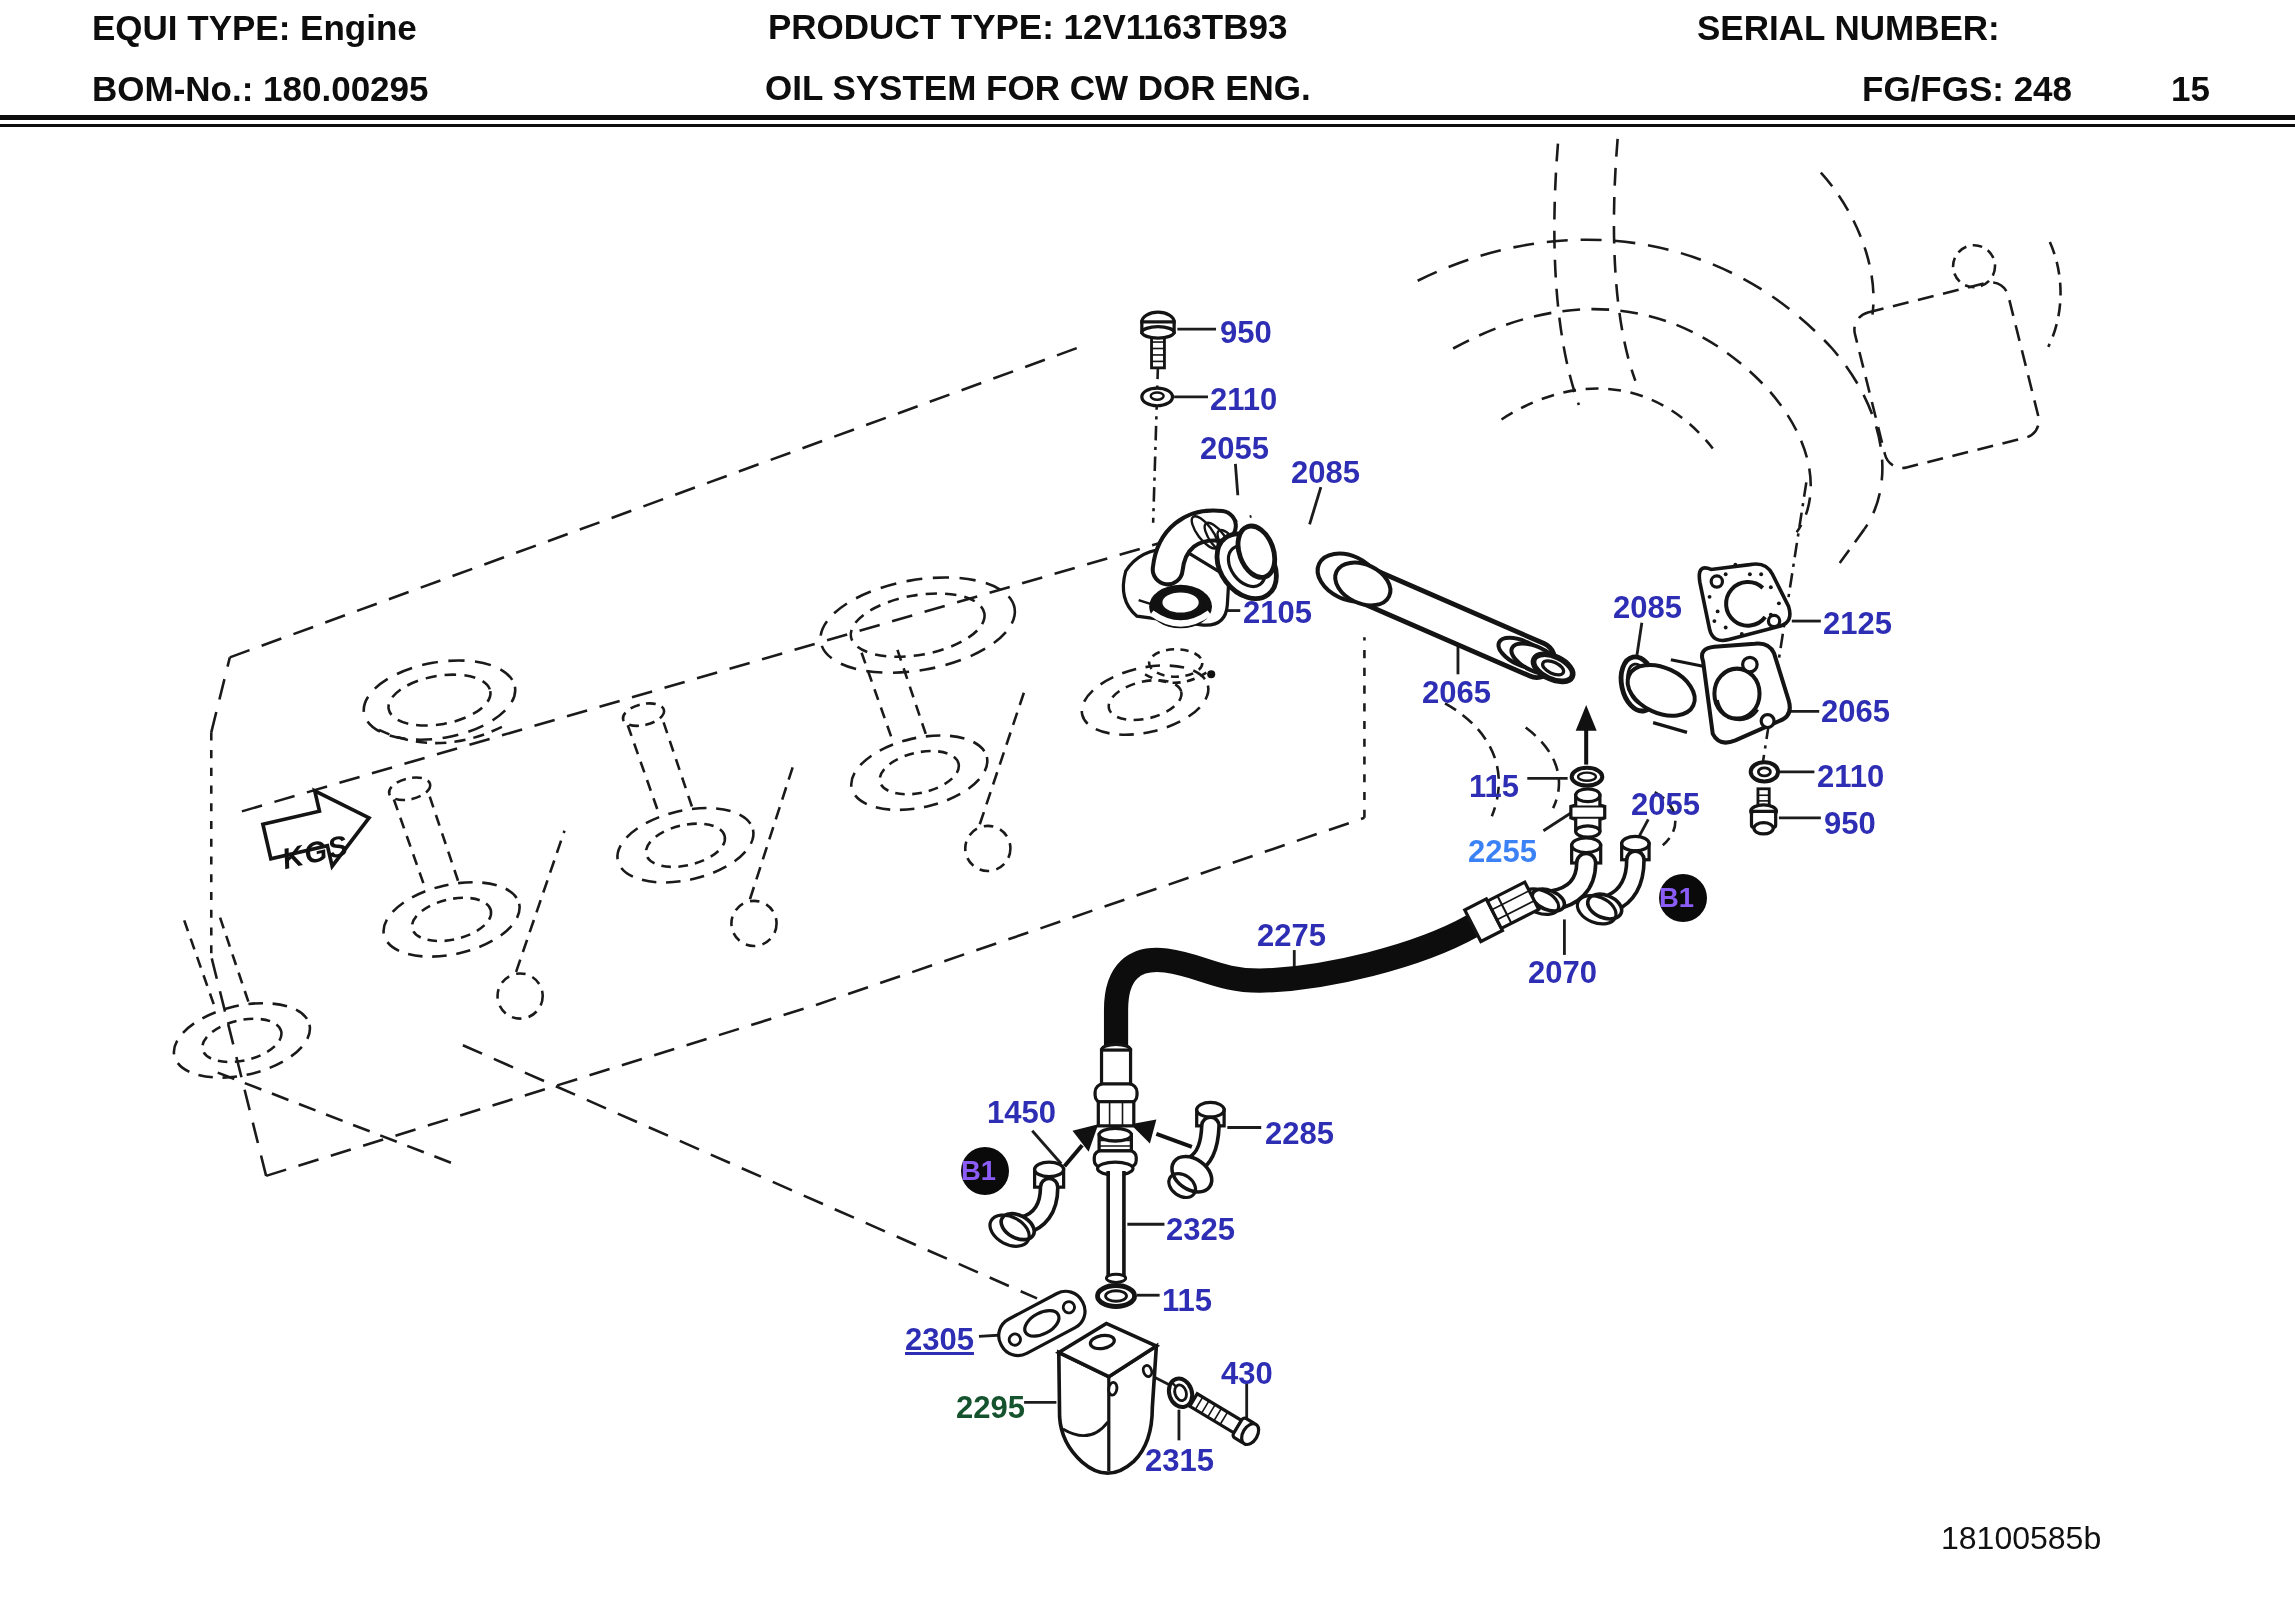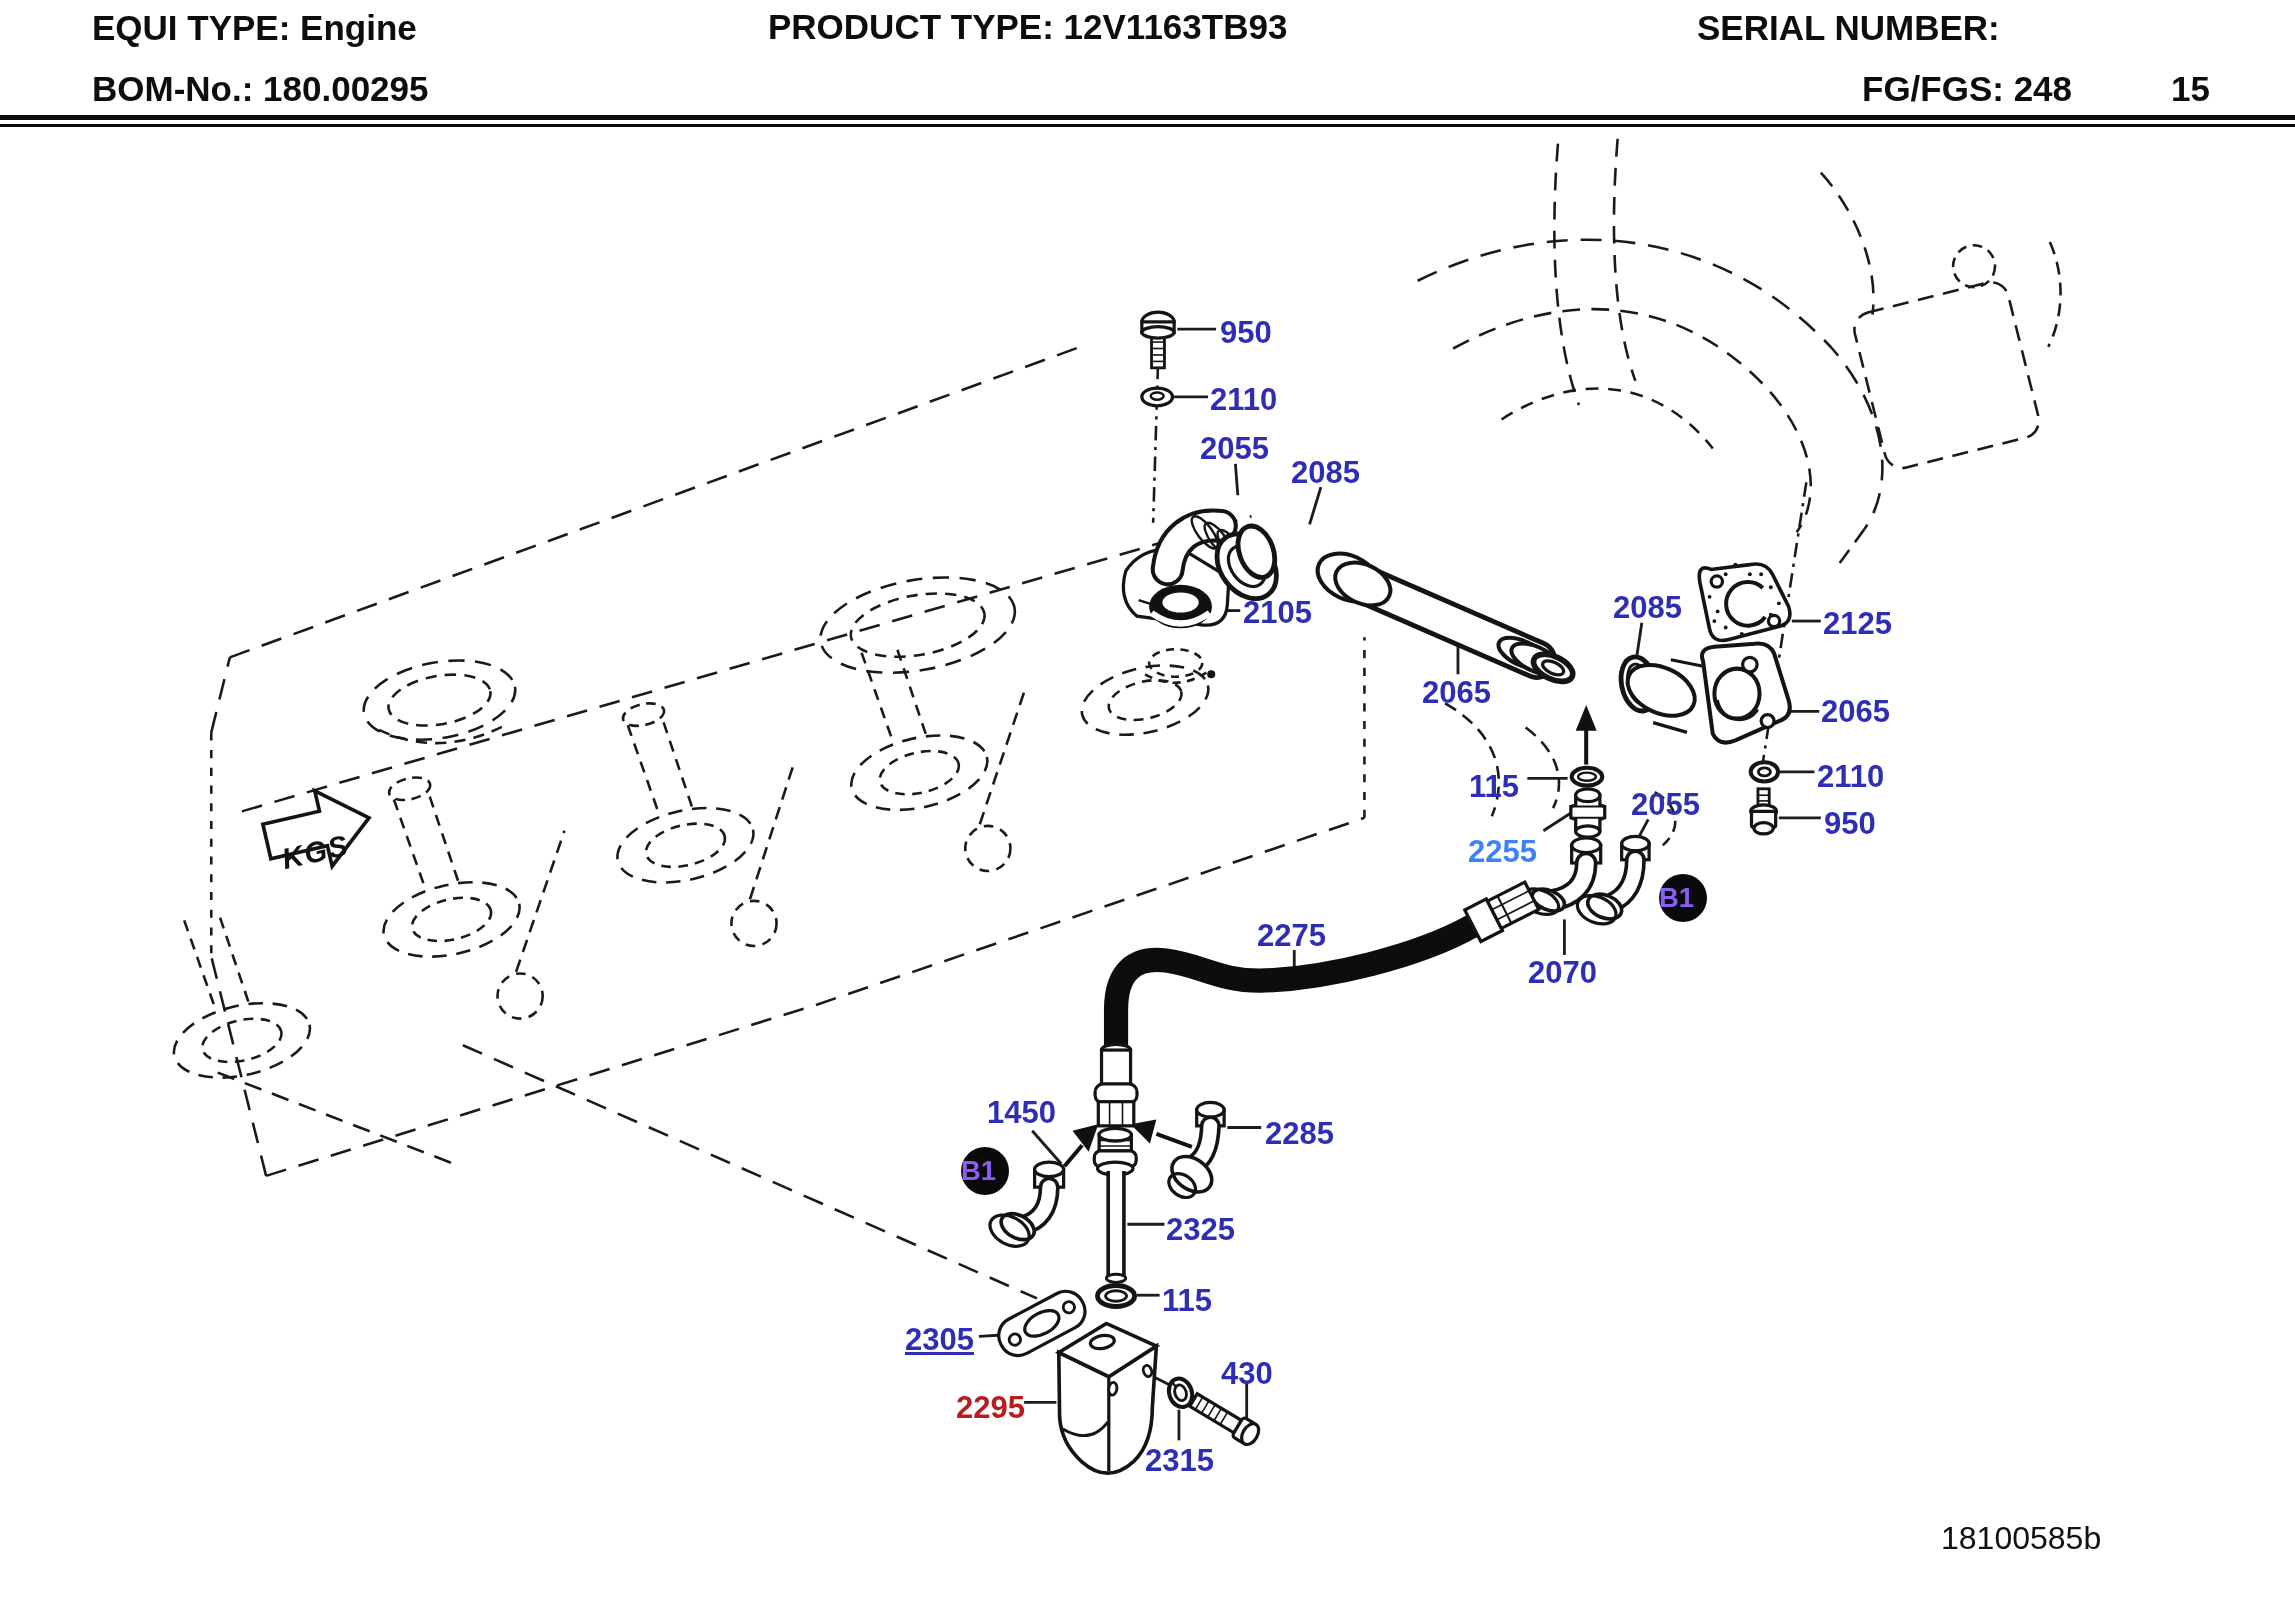--- a/index.html
+++ b/index.html
@@ -351,20 +351,21 @@
     <line x1="35" y1="-9" x2="35" y2="9" stroke="#141414" stroke-width="2"></line>
     <line x1="44" y1="-9" x2="44" y2="9" stroke="#141414" stroke-width="2"></line>
     <rect class="w" stroke-width="4" x="64" y="-14" width="18" height="28" rx="4"></rect>
     <ellipse class="w" stroke-width="4" cx="82" cy="0" rx="9" ry="14"></ellipse>
   </g>
 </svg>
 
   <div class="hdr" style="left:92px;top:8px">EQUI TYPE:  Engine</div>
   <div class="hdr" style="left:92px;top:69px">BOM-No.:  180.00295</div>
   <div class="hdr" style="left:768px;top:6.5px">PRODUCT TYPE:  12V1163TB93</div>
+  <div class="hdr" style="left:765px;top:68px">OIL SYSTEM FOR CW DOR ENG.</div>
   <div class="hdr" style="left:1697px;top:8px">SERIAL NUMBER:</div>
   <div class="hdr" style="left:1862px;top:69px">FG/FGS:  248</div>
   <div class="hdr" style="left:2171px;top:69px">15</div>
   <div class="rule rule1"></div>
   <div class="rule rule2"></div>
 
   <div class="kgs">KGS</div>
 
   <div id="callout-layer">
       <div class="part-label" style="left: 1220px; top: 315px; color: rgb(46, 46, 181);">950</div>
@@ -381,21 +382,21 @@
       <div class="part-label" style="left: 1469px; top: 769px; color: rgb(46, 46, 181);">115</div>
       <div class="part-label" style="left: 1468px; top: 834px; color: #3b82f6;">2255</div>
       <div class="part-label" style="left: 1631px; top: 787px; color: rgb(46, 46, 181);">2055</div>
       <div class="part-label" style="left: 1528px; top: 955px; color: rgb(46, 46, 181);">2070</div>
       <div class="part-label" style="left: 1257px; top: 918px; color: rgb(46, 46, 181);">2275</div>
       <div class="part-label" style="left: 987px; top: 1095px; color: rgb(46, 46, 181);">1450</div>
       <div class="part-label" style="left: 1265px; top: 1116px; color: rgb(46, 46, 181);">2285</div>
       <div class="part-label" style="left: 1166px; top: 1212px; color: rgb(46, 46, 181);">2325</div>
       <div class="part-label" style="left: 1162px; top: 1283px; color: rgb(46, 46, 181);">115</div>
       <div class="part-label" style="left: 905px; top: 1322px; color: rgb(46, 46, 181); text-decoration: underline;">2305</div>
-      <div class="part-label" style="left: 956px; top: 1390px; color: #b91c1c;">2295</div>
+      <div class="part-label" style="left: 956px; top: 1390px; color: #14532d;">2295</div>
       <div class="part-label" style="left: 1221px; top: 1356px; color: rgb(46, 46, 181);">430</div>
       <div class="part-label" style="left: 1145px; top: 1443px; color: rgb(46, 46, 181);">2315</div>
       <div class="b1" style="left: 961px; top: 1147px;">B1</div>
       <div class="b1" style="left: 1659px; top: 874px;">B1</div>
     </div>
 
   <div class="drawing-id">18100585b</div>
 
 </div>
 

